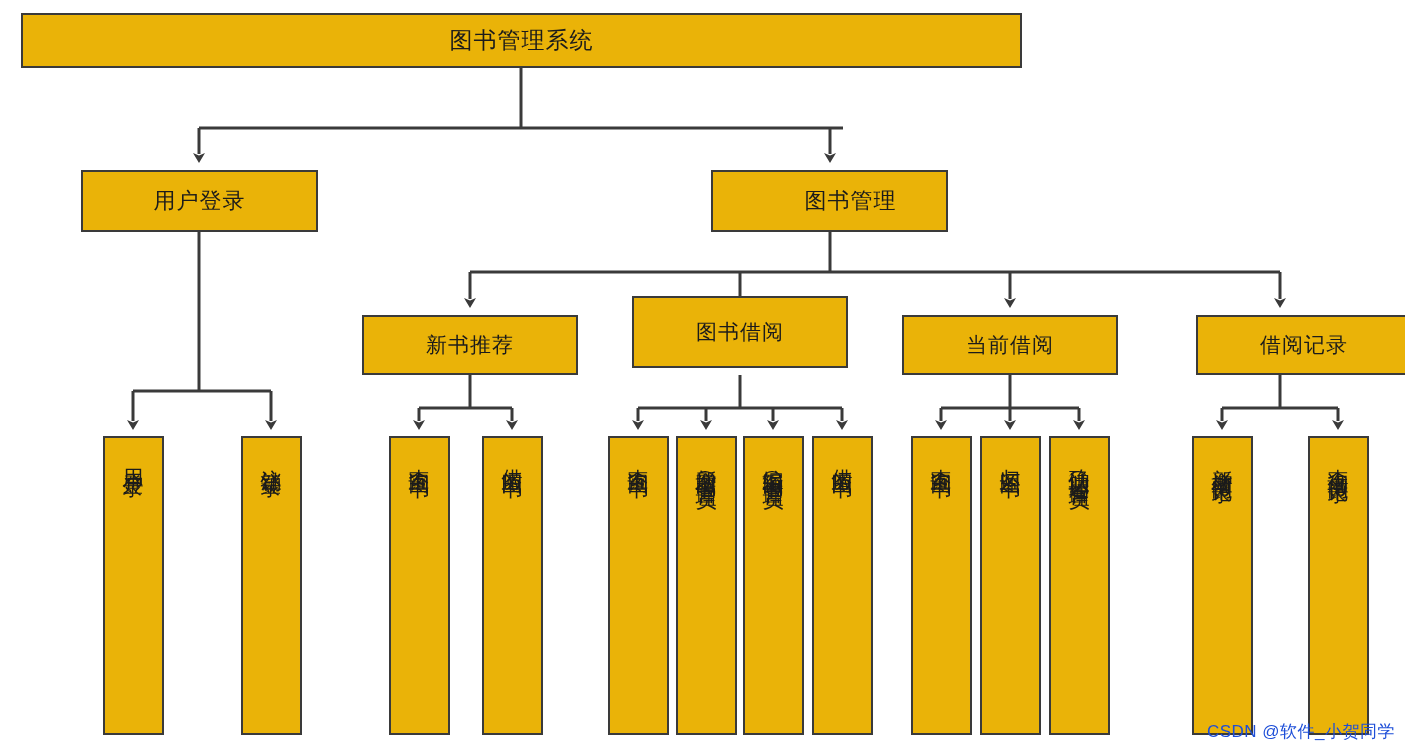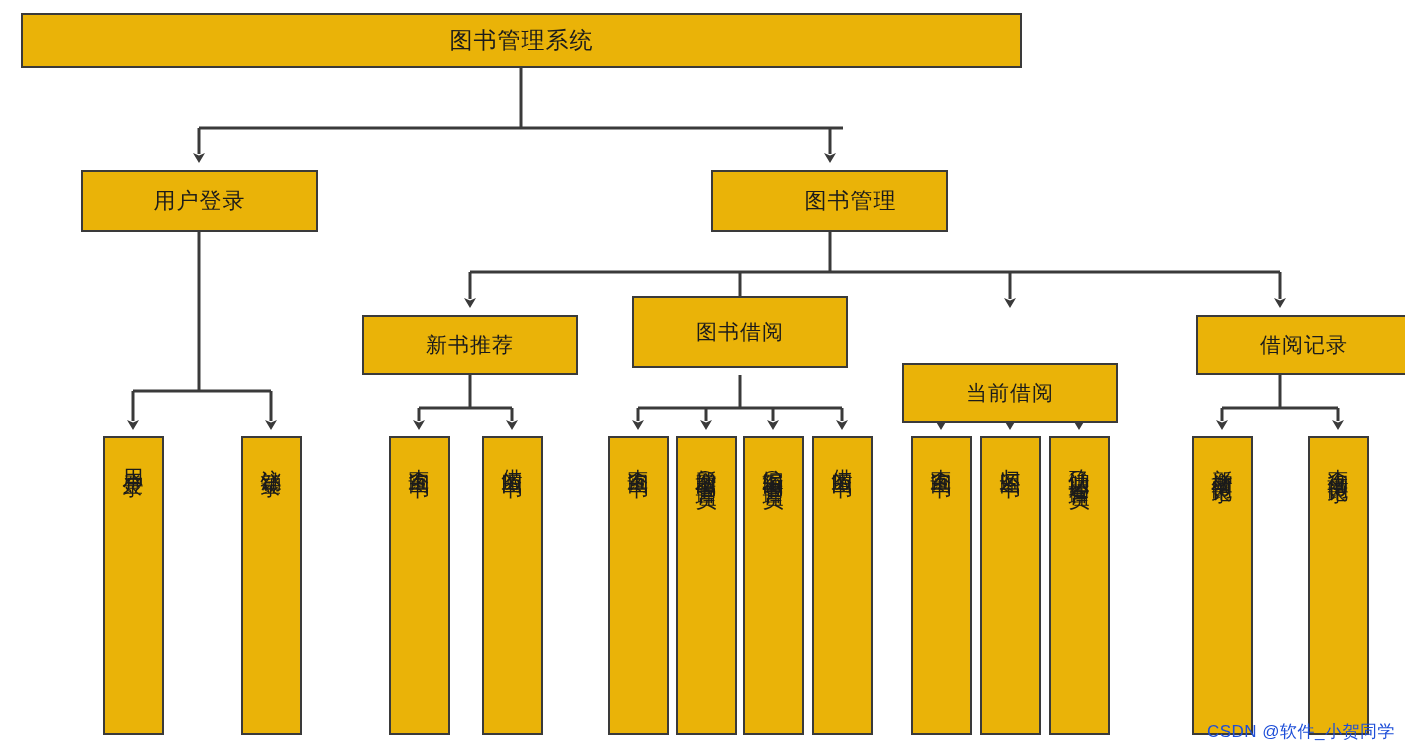--- a/index.html
+++ b/index.html
@@ -124,21 +124,21 @@
   <div class="node level2" style="left:711px;top:170px;width:237px;height:62px;padding-left:42px;">
     <span class="node-label">图书管理</span>
   </div>
 
   <div class="node level3" style="left:362px;top:315px;width:216px;height:60px;">
     <span class="node-label">新书推荐</span>
   </div>
   <div class="node level3" style="left:632px;top:296px;width:216px;height:72px;">
     <span class="node-label">图书借阅</span>
   </div>
-  <div class="node level3" style="left:902px;top:315px;width:216px;height:60px;margin-top:48px;">
+  <div class="node level3" style="left:902px;top:315px;width:216px;height:60px;">
     <span class="node-label">当前借阅</span>
   </div>
   <div class="node level3" style="left:1172px;top:315px;width:216px;height:60px;margin-left:24px;">
     <span class="node-label">借阅记录</span>
   </div>
 
   <div class="node leaf" style="left:103px;top:436px;width:61px;height:299px;">
     <span class="node-label">用户登录</span>
   </div>
   <div class="node leaf" style="left:241px;top:436px;width:61px;height:299px;">

